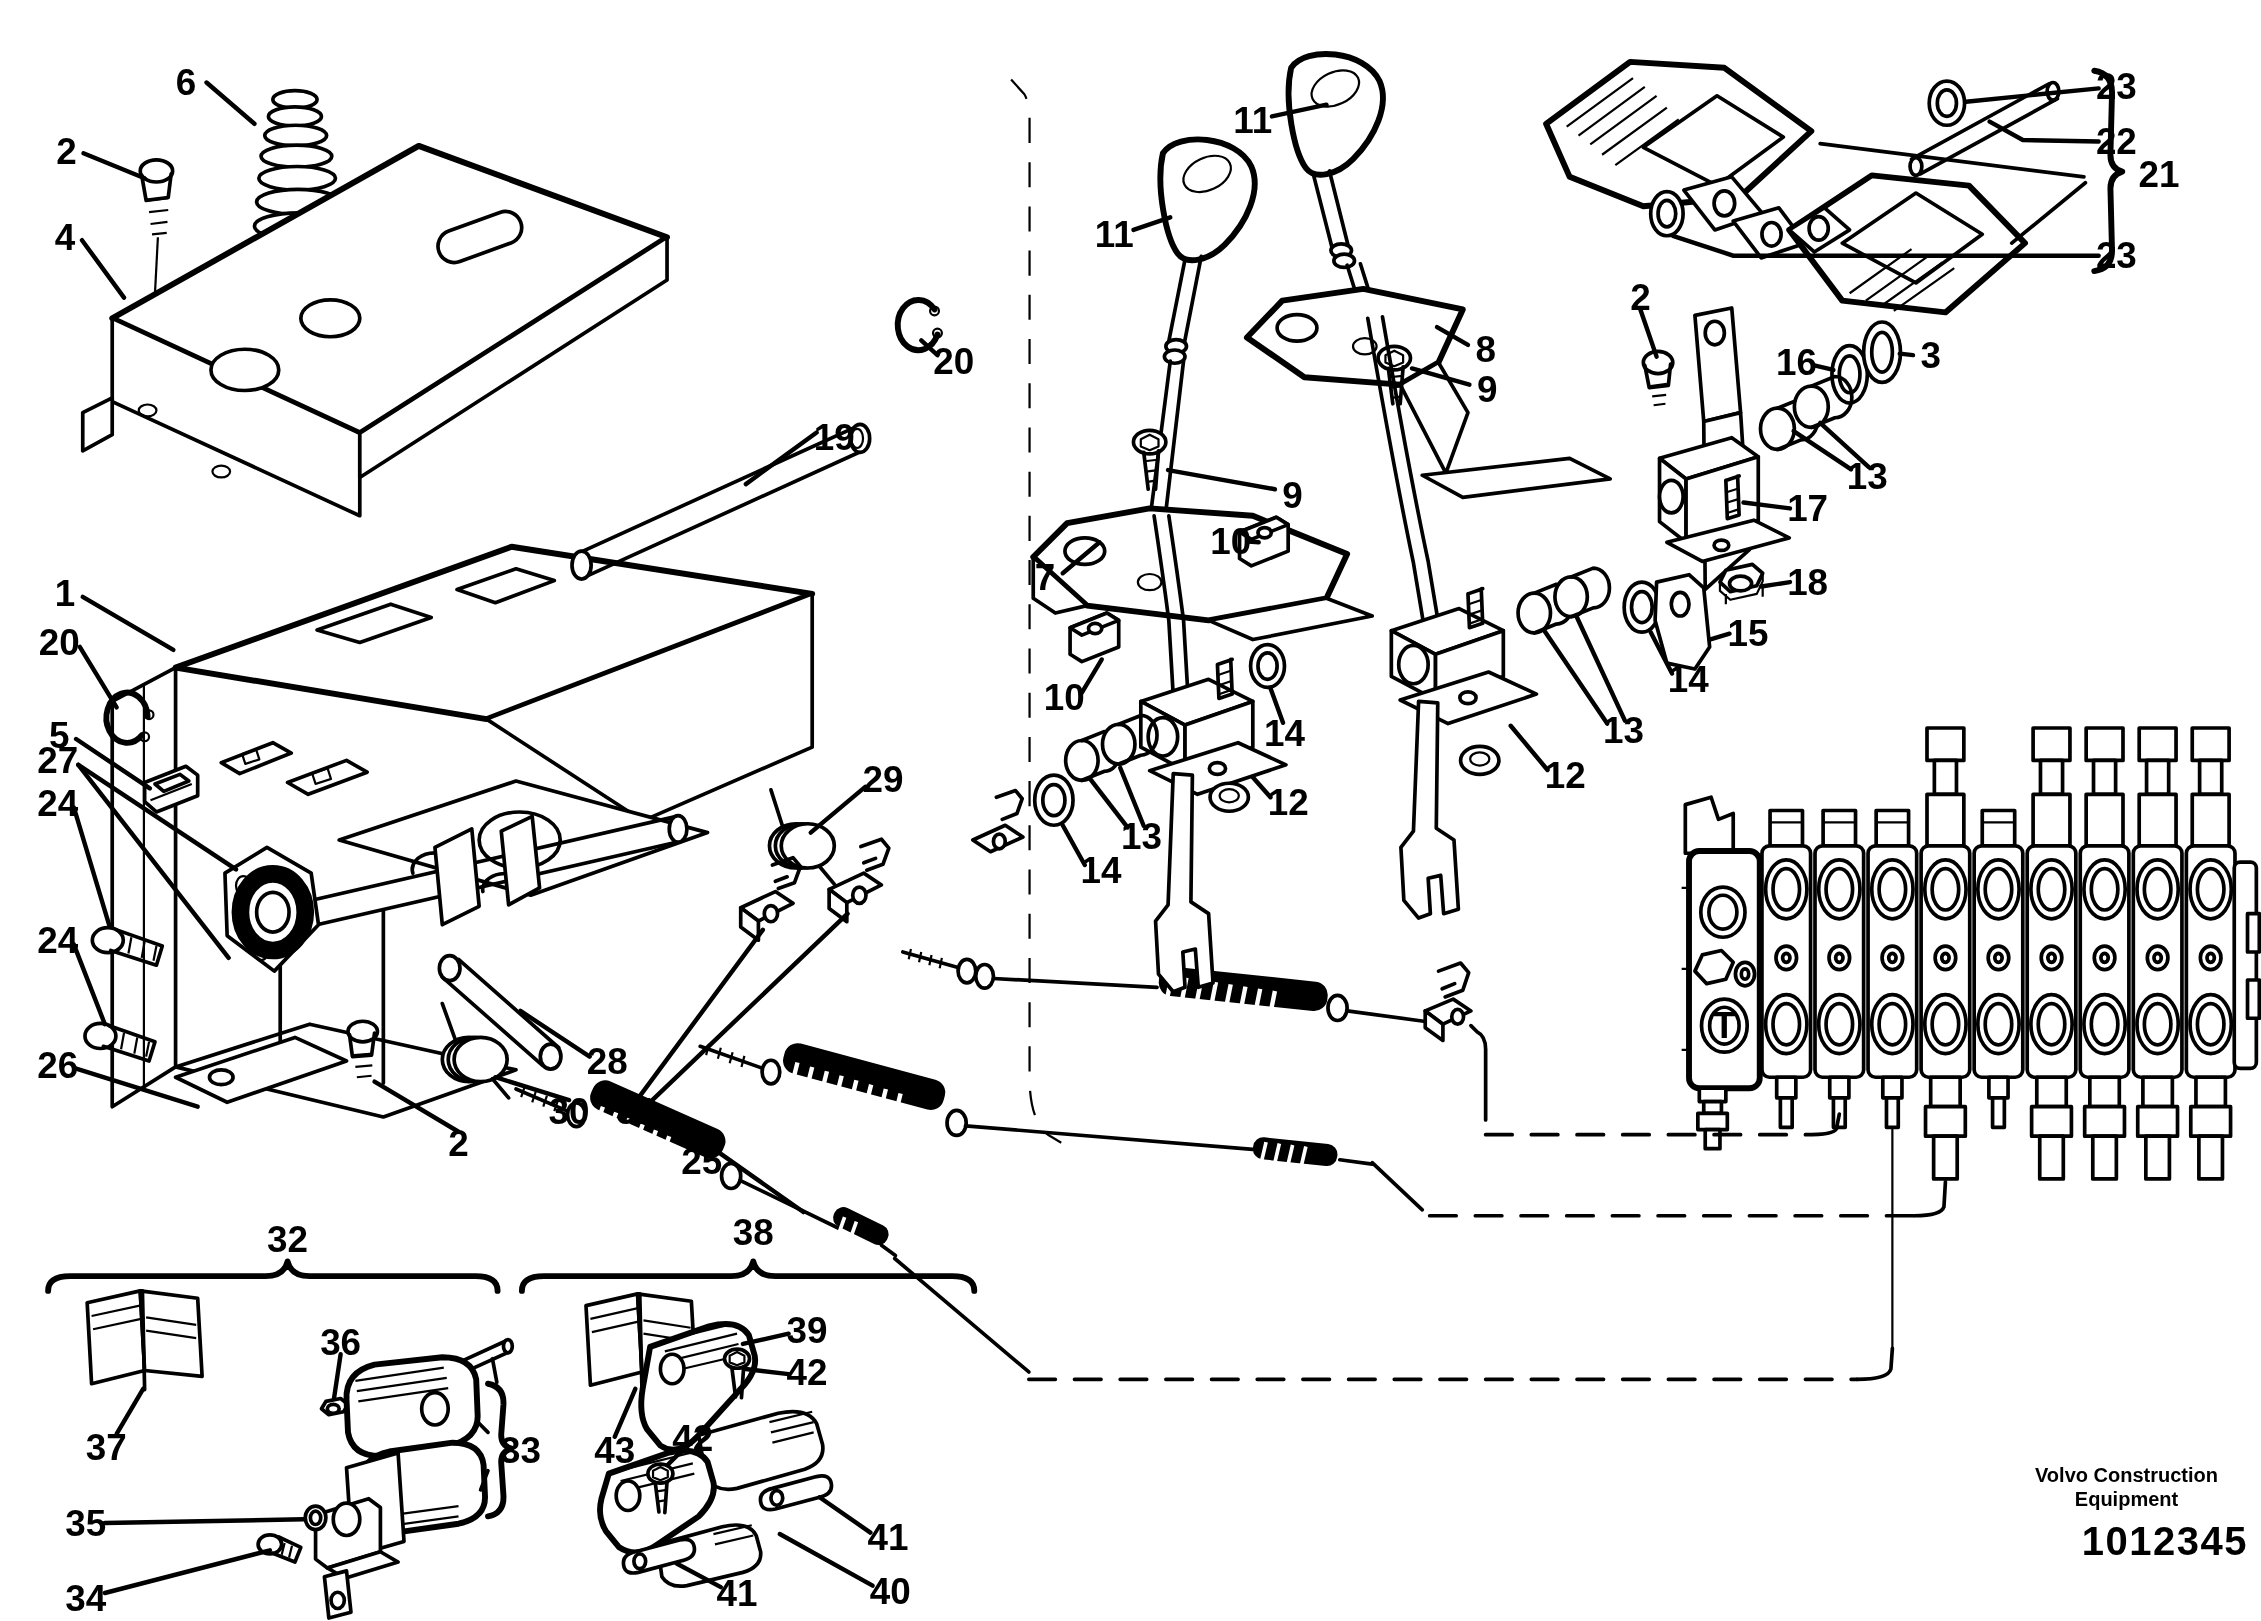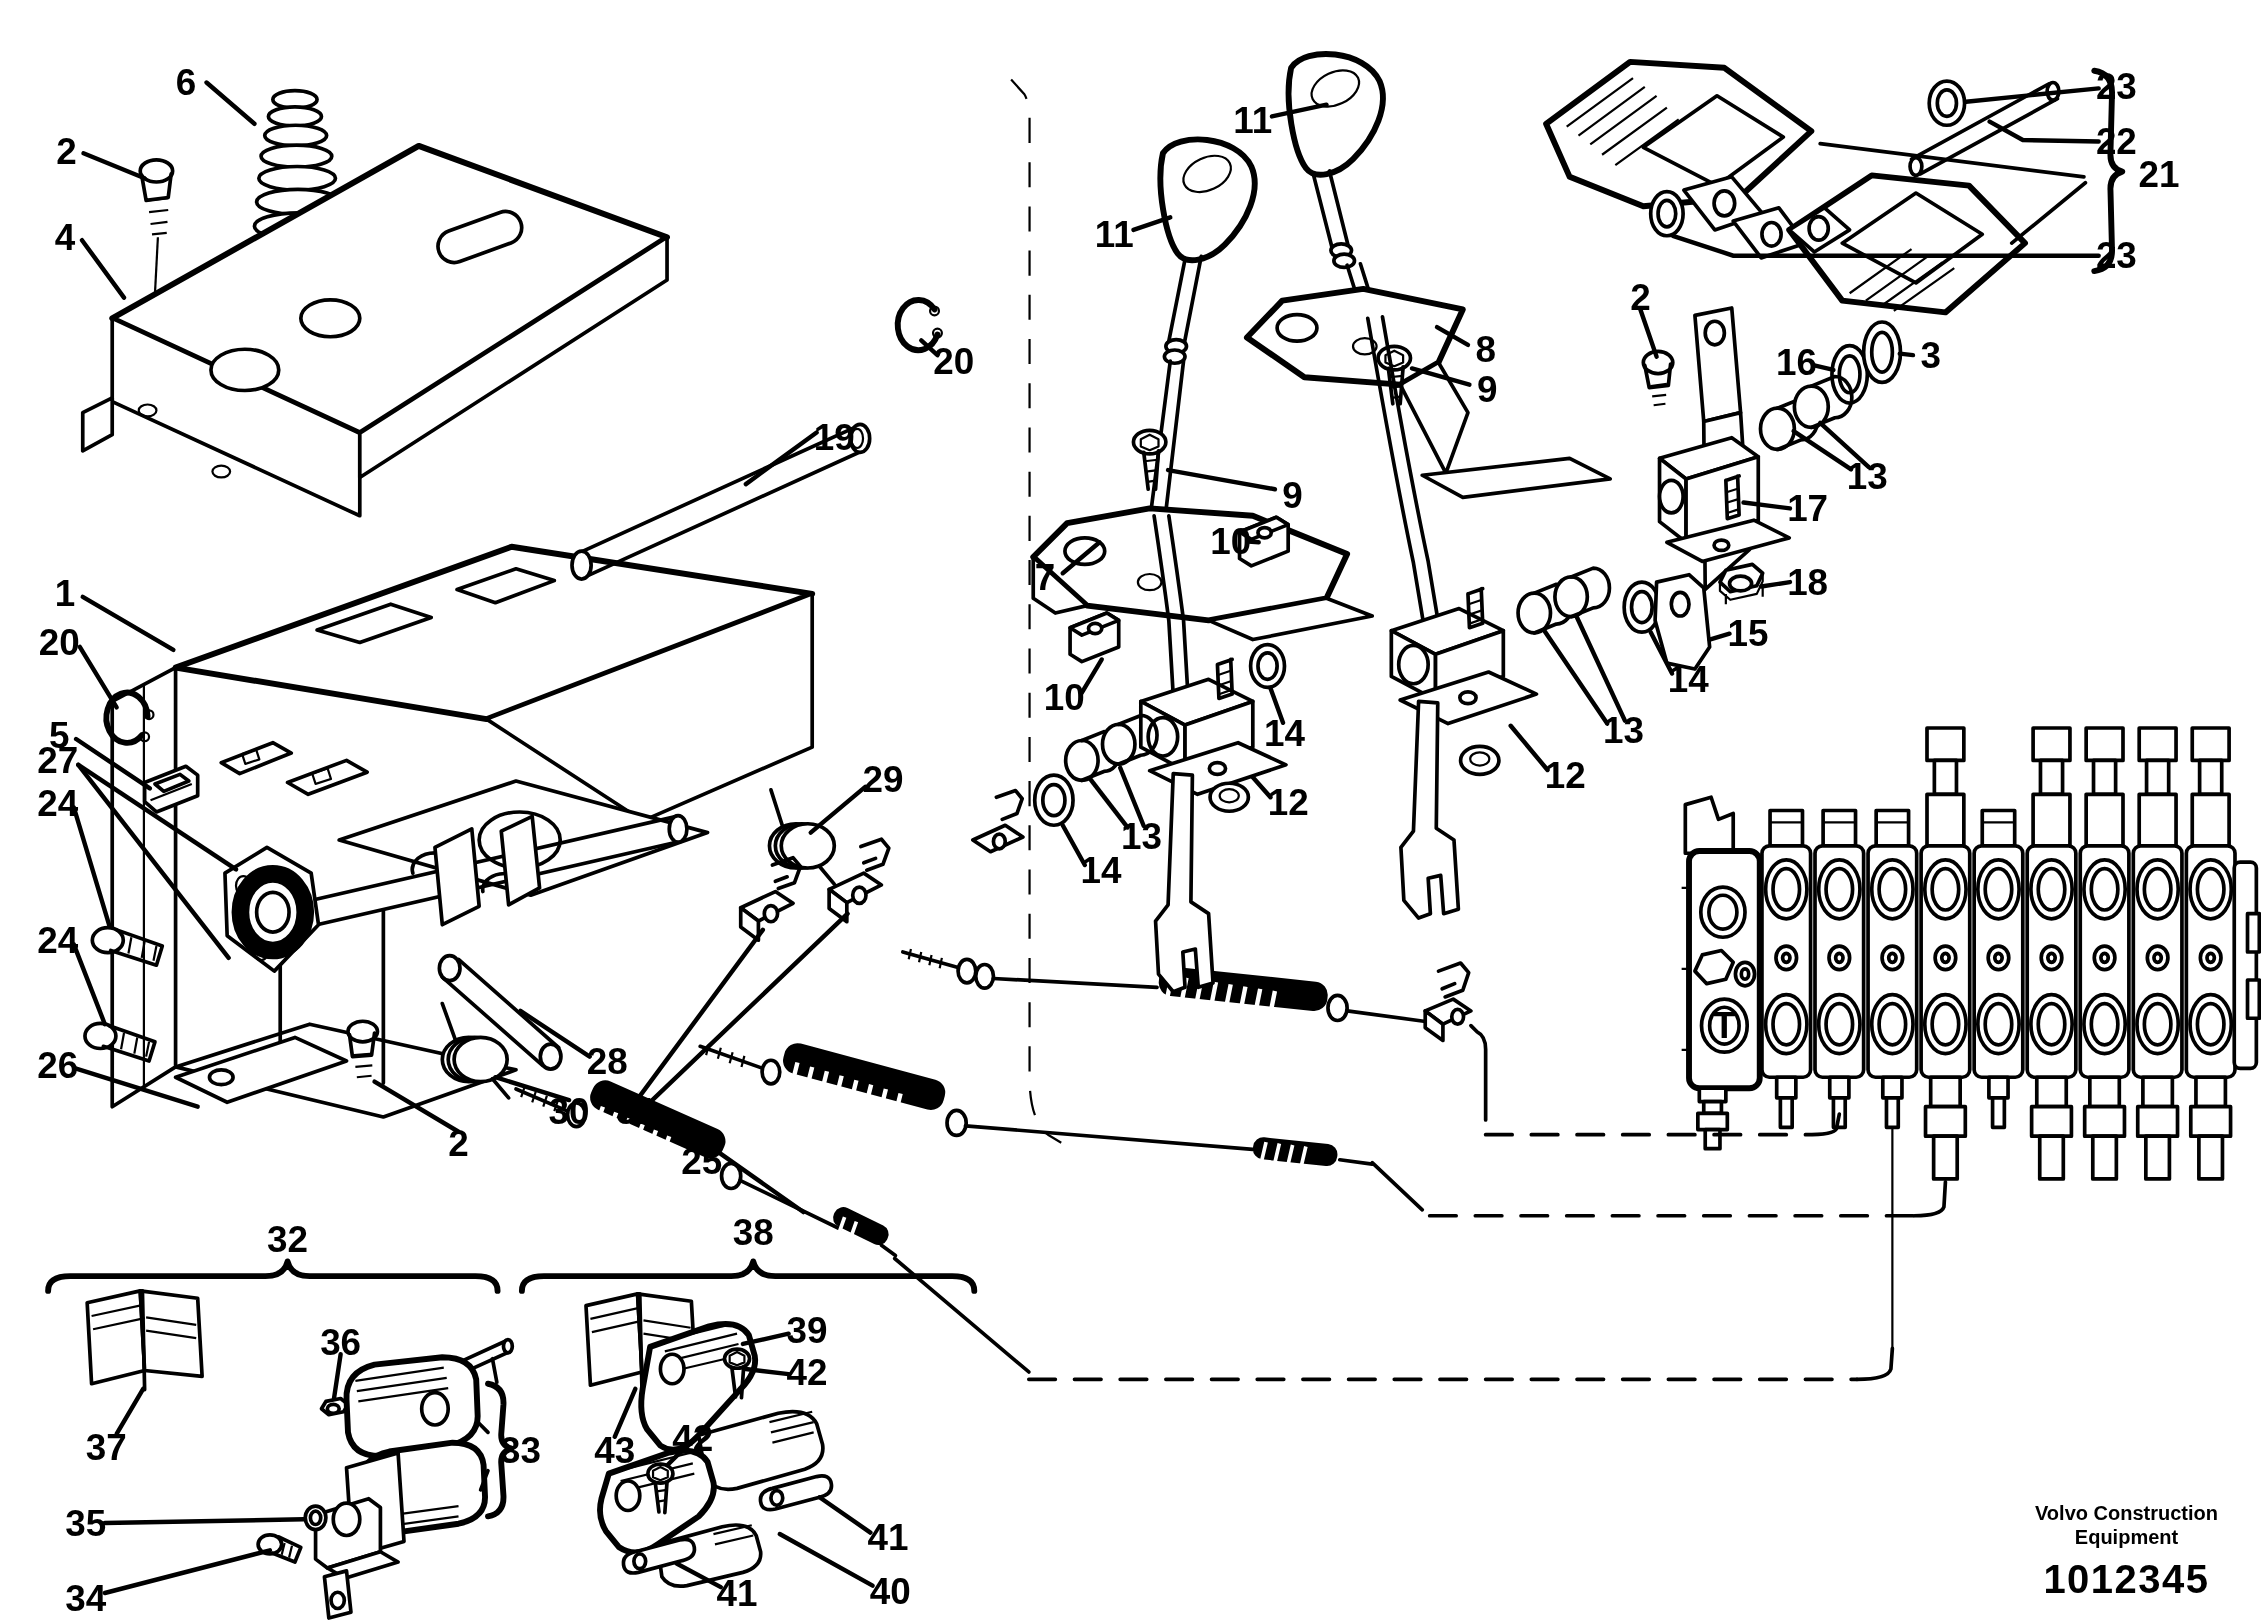--- a/index.html
+++ b/index.html
@@ -6,23 +6,23 @@
   #page{position:relative;width:2261px;height:1621px;background:#ffffff;overflow:hidden;
         font-family:"Liberation Sans", sans-serif;}
   svg{position:absolute;left:0;top:0;}
   .ln{stroke:#000;fill:none;stroke-width:5;stroke-linejoin:round;stroke-linecap:round;}
   .thin{stroke:#000;fill:none;stroke-width:3;stroke-linejoin:round;}
   .heavy{stroke:#000;fill:none;stroke-width:8;stroke-linejoin:round;stroke-linecap:round;}
   .wfill{fill:#fff;stroke:#000;stroke-width:5;stroke-linejoin:round;}
   .wfillh{fill:#fff;stroke:#000;stroke-width:8;stroke-linejoin:round;}
   .bfill{fill:#000;stroke:none;}
   .callout-text{font-family:"Liberation Sans", sans-serif;font-weight:bold;font-size:50px;fill:#000;}
-  #footer{position:absolute;left:2005px;top:1502px;width:243px;text-align:center;color:#000;}
+  #footer{position:absolute;left:2005px;top:1464px;width:243px;text-align:center;color:#000;}
   #footer .brand{font-weight:bold;font-size:20px;line-height:23.6px;}
-  #footer .fig{font-weight:bold;font-size:40px;margin-top:7.4px;letter-spacing:1.5px;}
+  #footer .fig{font-weight:bold;font-size:40px;margin-top:7.4px;letter-spacing:1.5px;text-align:right;}
 </style>
 </head>
 <body>
 
 <div id="page">
 <svg width="2261" height="1621" viewBox="0 0 3068 2200">
 
   <g>
     <ellipse class="wfill" cx="400" cy="135" rx="30" ry="12"></ellipse>
     <ellipse class="wfill" cx="400" cy="158" rx="36" ry="13" stroke-width="7"></ellipse>

